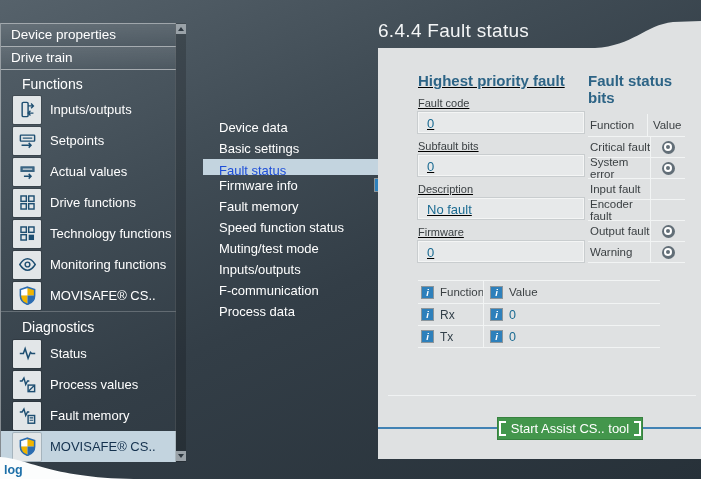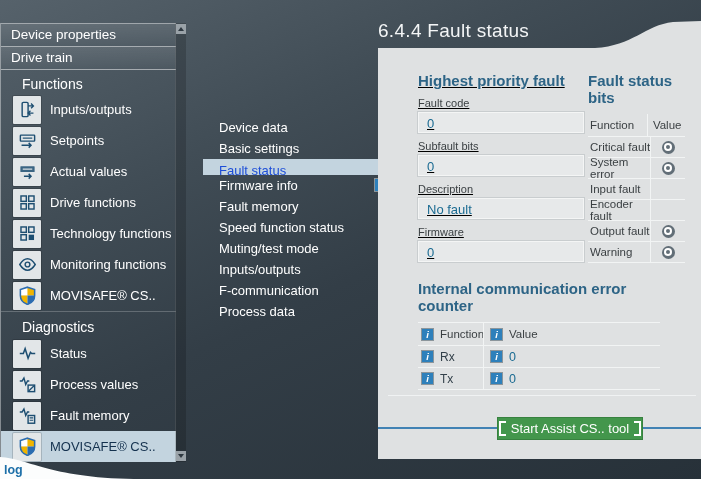--- a/index.html
+++ b/index.html
@@ -348,21 +348,20 @@
                 <span class="ring">
                   <span class="core"></span>
                 </span>
               </span>
             </span>
         </div>
       </div>
     </div>
 
     <div class="sec-comm">
-      <div class="sec-heading">Internal communication error counter</div>
       <div class="comm-table">
         <div class="comm-row header">
           <span class="comm-fn">
             <span class="info-badge i-sm">i</span>
             <span class="hdr-txt">Function</span>
           </span>
           <span class="comm-val">
             <span class="info-badge i-sm">i</span>
             <span class="hdr-txt">Value</span>
           </span>

